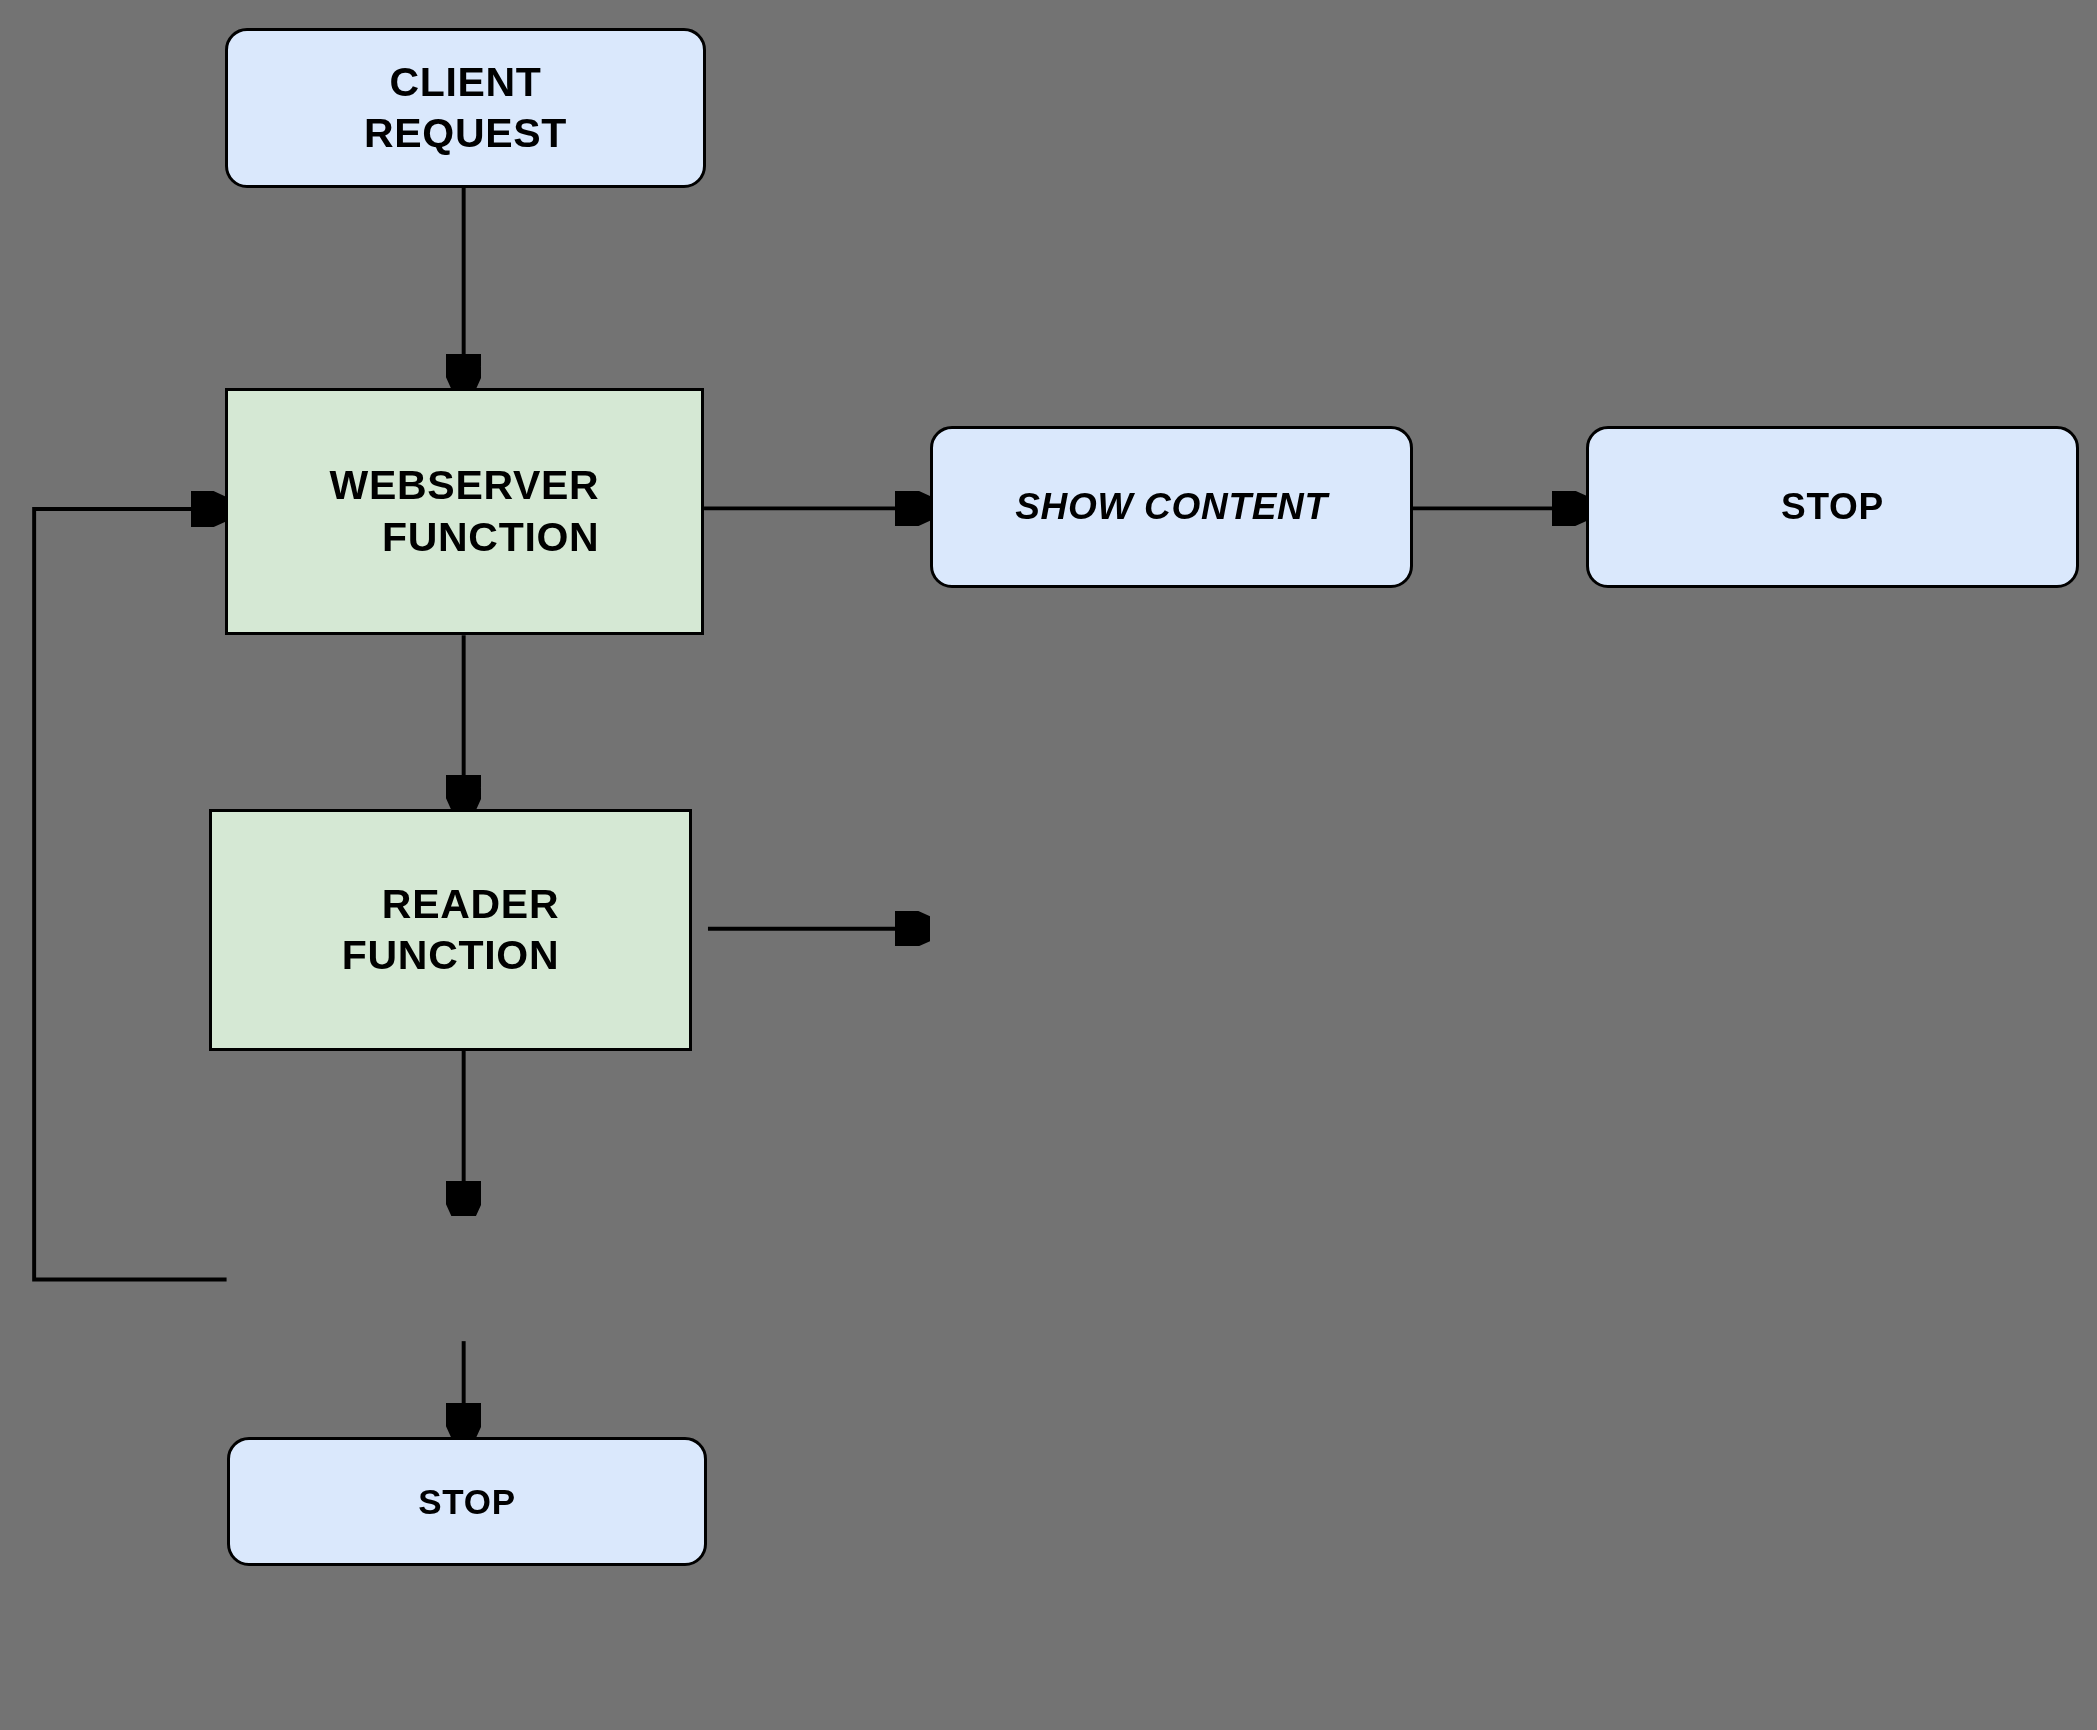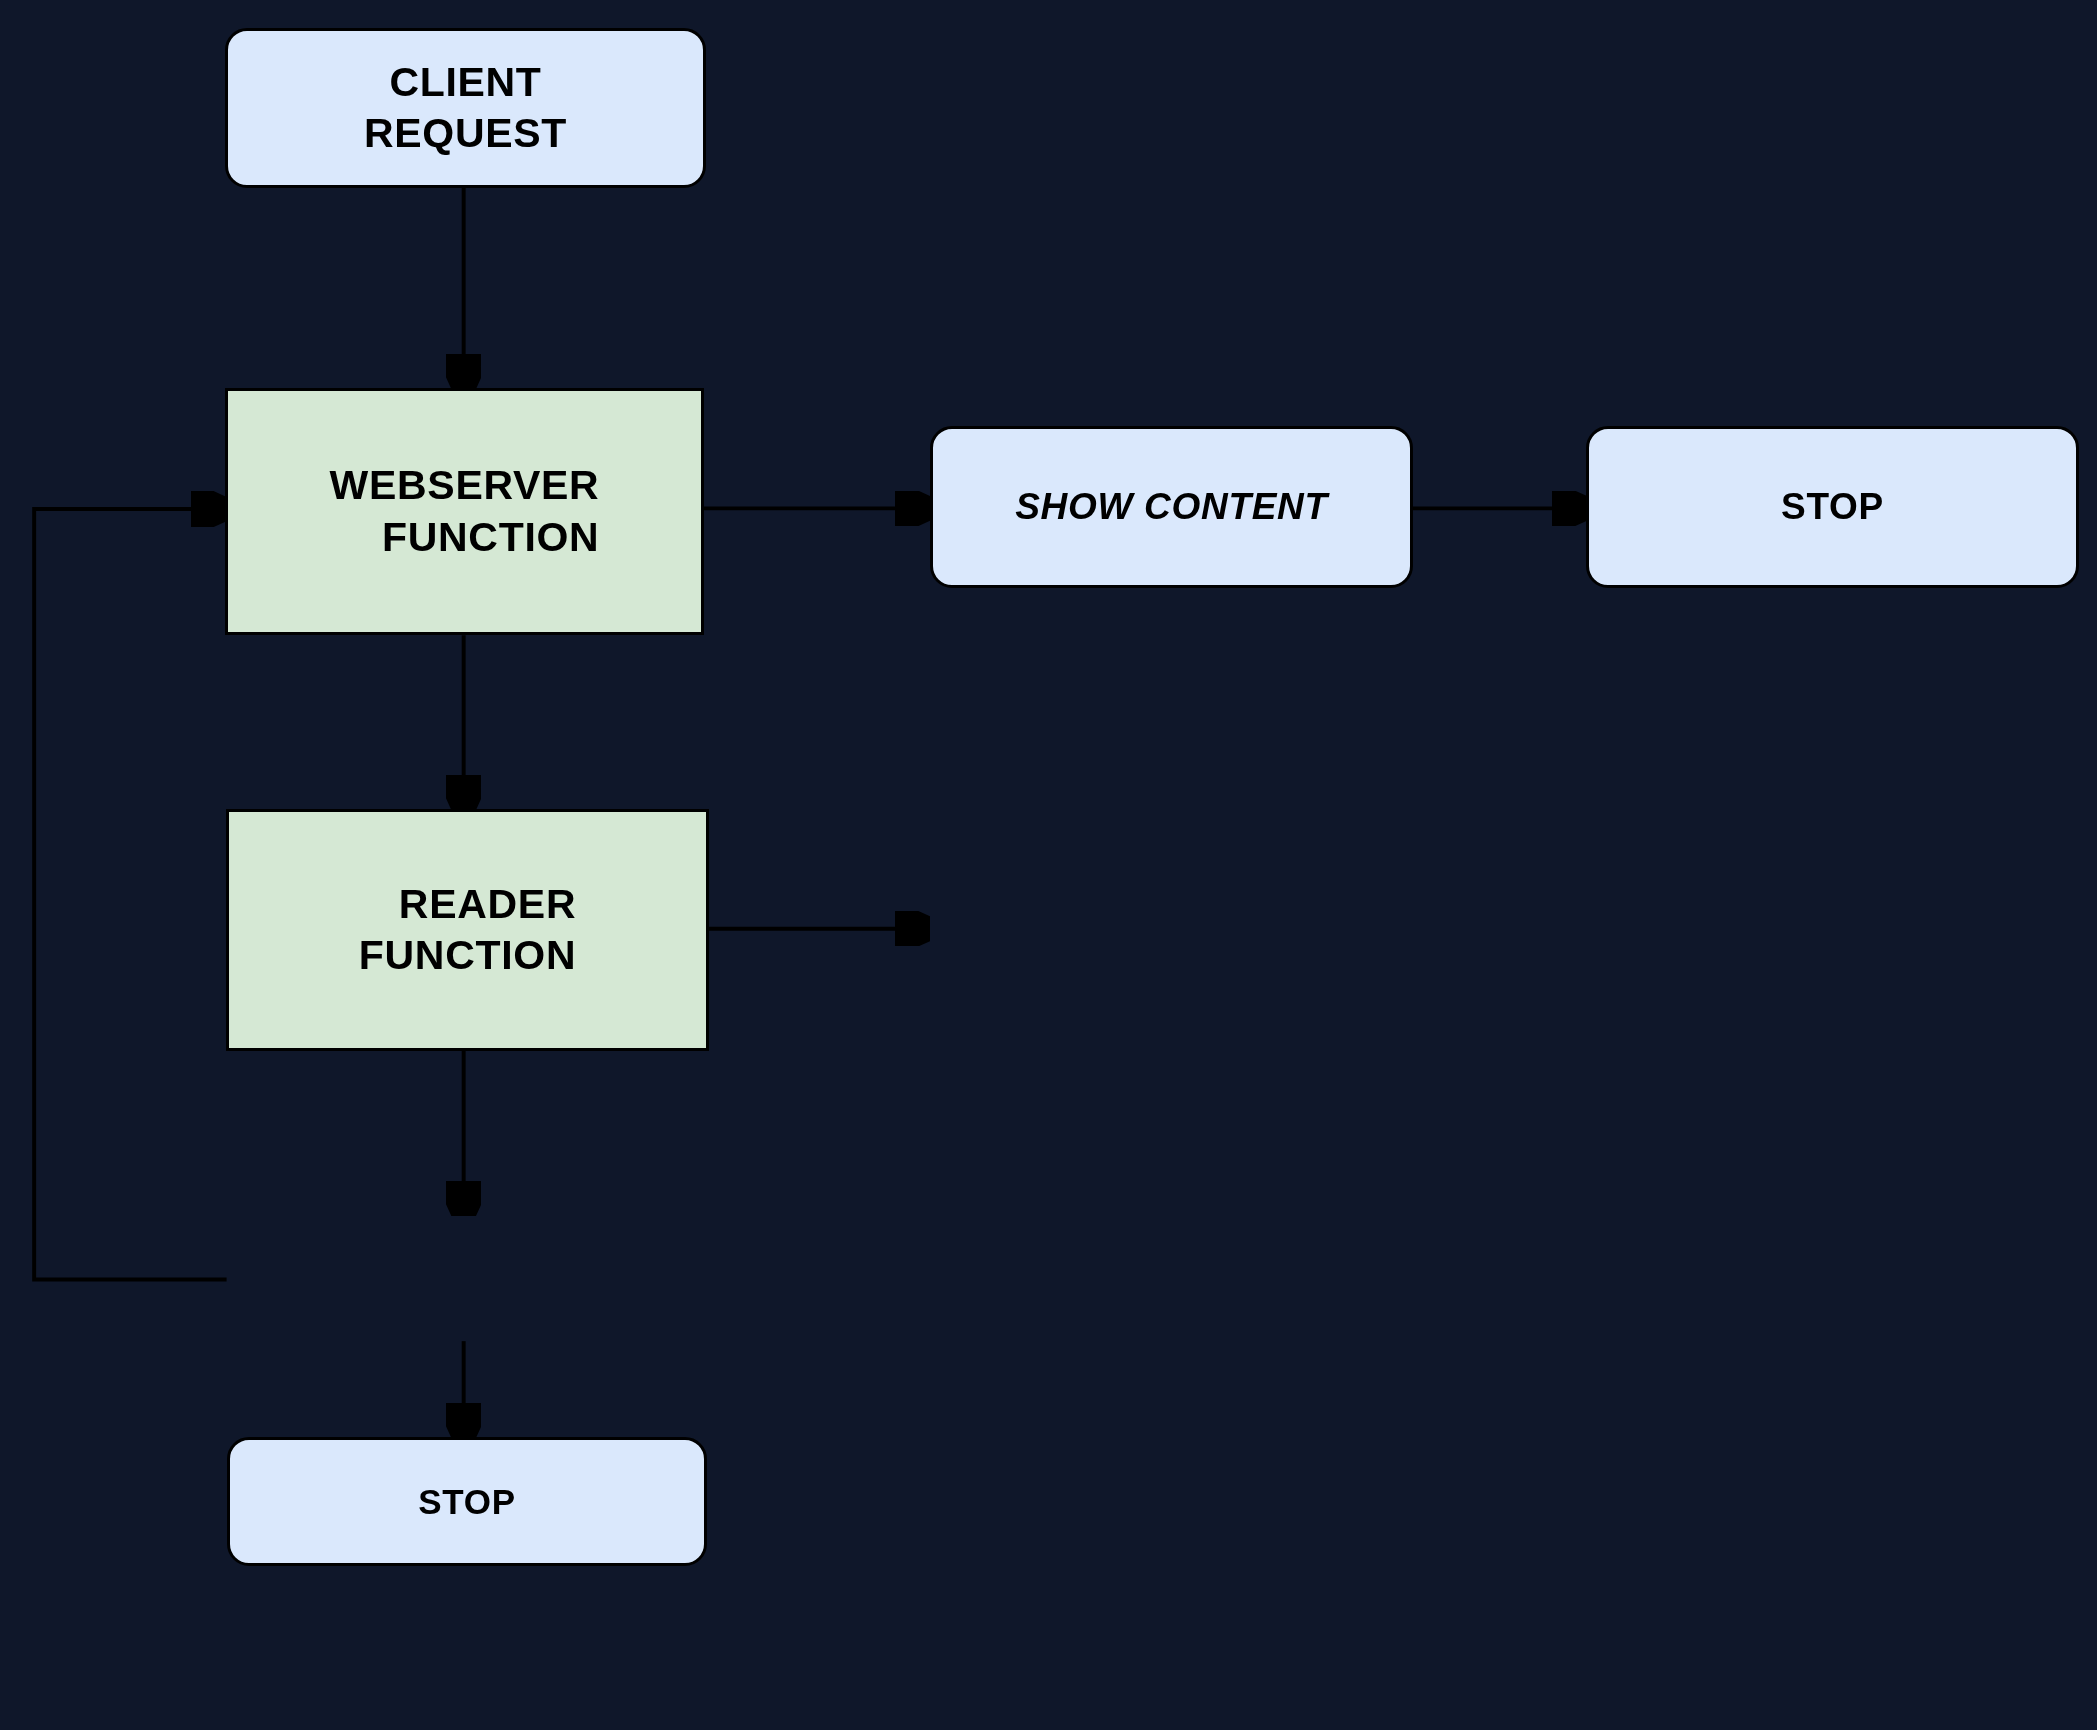--- a/index.html
+++ b/index.html
@@ -8,21 +8,21 @@
     padding: 0;
     background: #ffffff;
   }
   body {
     font-family: "Liberation Sans", sans-serif;
   }
   #canvas {
     position: relative;
     width: 2097px;
     height: 1730px;
-    background: #0f172a;
+    background: #737373;
     overflow: hidden;
   }
   .node {
     position: absolute;
     box-sizing: border-box;
     display: flex;
     align-items: center;
     justify-content: center;
     text-align: center;
     border: 3.3px solid #000000;
@@ -101,21 +101,21 @@
   </div>
 
   <div class="node fill-blue shape-round t-md" style="left:930px; top:426px; width:483px; height:162px;font-style:italic;">
     <span class="label">SHOW CONTENT</span>
   </div>
 
   <div class="node fill-blue shape-round t-md" style="left:1586px; top:426px; width:493px; height:162px;">
     <span class="label">STOP</span>
   </div>
 
-  <div class="node fill-green shape-square t-lg" style="left:226px; top:809px; width:483px; height:242px;">
+  <div class="node fill-green shape-square t-lg" style="left:209px; top:809px; width:483px; height:242px;">
     <span class="label">READER
 FUNCTION</span>
   </div>
 
 
 
   <div class="node fill-blue shape-round t-sm" style="left:227px; top:1437px; width:480px; height:129px;">
     <span class="label">STOP</span>
   </div>
 

